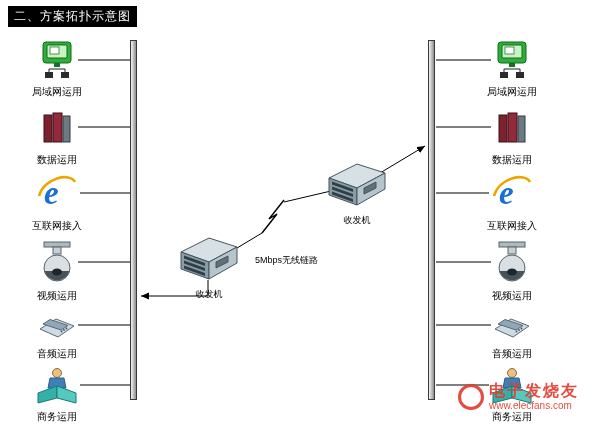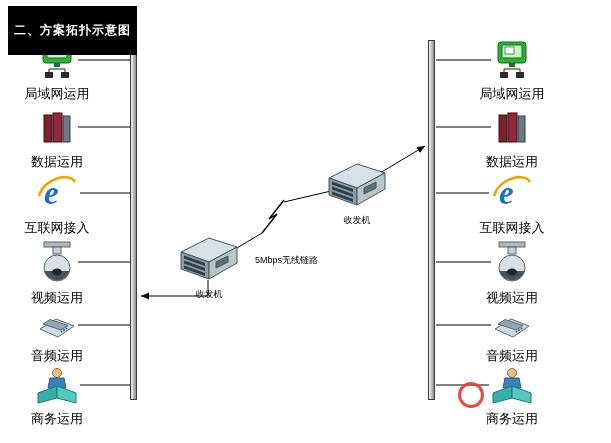--- a/index.html
+++ b/index.html
@@ -1,30 +1,30 @@
 <!DOCTYPE html>
 <html><head>
 <meta charset="utf-8">
 <style>
   * { margin:0; padding:0; box-sizing:border-box; }
   html,body { background:#fff; font-family:"Liberation Sans", sans-serif; }
   .stage { position:relative; width:611px; height:443px; background:#fff; overflow:hidden; }
 
   .title { position:absolute; left:8px; top:6px; background:#000; color:#fff;
-           font-size:12px; font-weight:bold; padding:16px 6px; letter-spacing:1px; z-index:4; }
+           font-size:12px; font-weight:normal; padding:2px 6px; letter-spacing:1px; z-index:4; }
 
   .wires { position:absolute; left:0; top:0; z-index:1; }
 
   .bus { position:absolute; top:40px; width:7px; height:360px;
          background:linear-gradient(90deg,#f4f4f4,#c6c6c6 45%,#8d8d8d);
          border:1px solid #3a3a3a; z-index:2; }
 
   .node { position:absolute; width:70px; display:flex; flex-direction:column;
           align-items:center; z-index:3; }
-  .node .label { font-size:13px; color:#000; white-space:nowrap; margin-top:2px; }
+  .node .label { font-size:10px; color:#000; white-space:nowrap; margin-top:2px; }
 
   .transceiver { position:absolute; width:62px; display:flex; flex-direction:column;
                  align-items:center; z-index:3; }
   .transceiver .label { font-size:9px; color:#000; white-space:nowrap; margin-top:3px; }
 
   .link-label { position:absolute; left:255px; top:223px; font-size:9px; color:#000; z-index:3; white-space:nowrap;margin-top:31px; }
 
   .watermark { position:absolute; left:458px; top:382px; display:flex; align-items:center;
                gap:5px; color:#e23d30; opacity:.92; z-index:6; }
   .wm-ring { width:26px; height:26px; border:3px solid #e23d30; border-radius:50%;
@@ -214,15 +214,19 @@
     <span><svg width="62" height="48">
           <use href="#sym-transceiver" xlink:href="#sym-transceiver"></use>
         </svg></span>
     <span class="label">收发机</span>
   </div>
 
   <div class="link-label">5Mbps无线链路</div>
 
   <div class="watermark">
     <span class="wm-ring"></span>
+    <span class="wm-col">
+      <span class="wm-name">电子发烧友</span>
+      <span class="wm-url">www.elecfans.com</span>
+    </span>
   </div>
 
 </div>
 
 </body></html>

